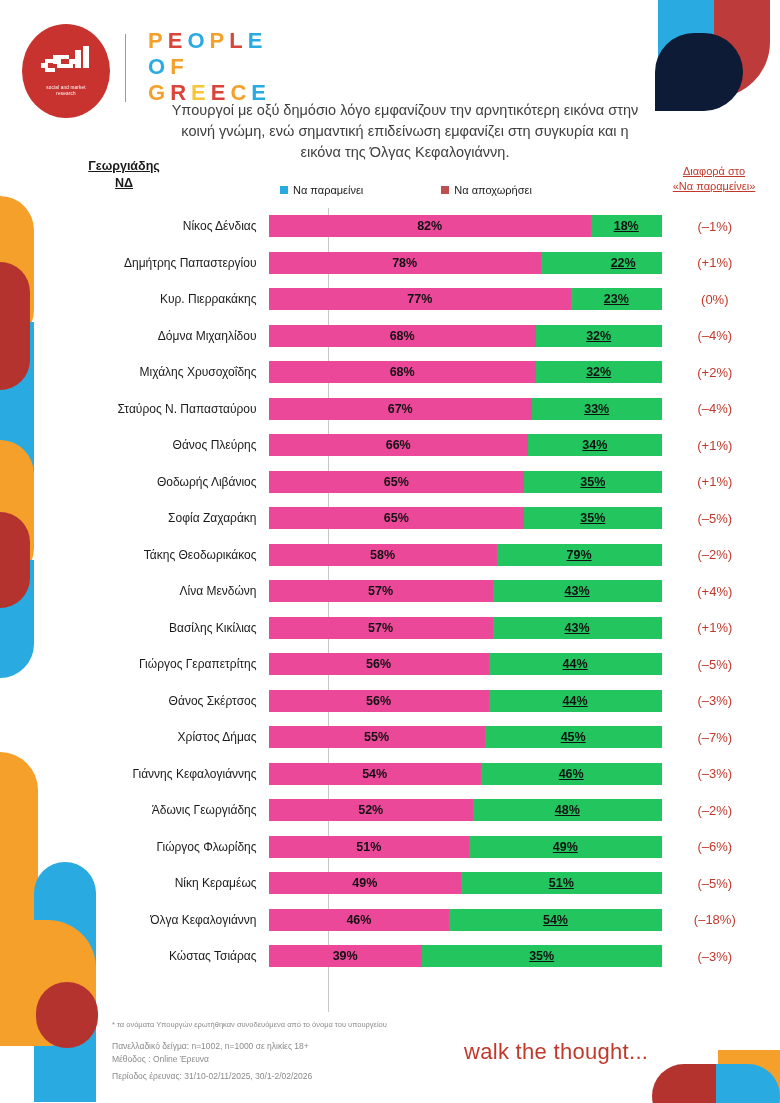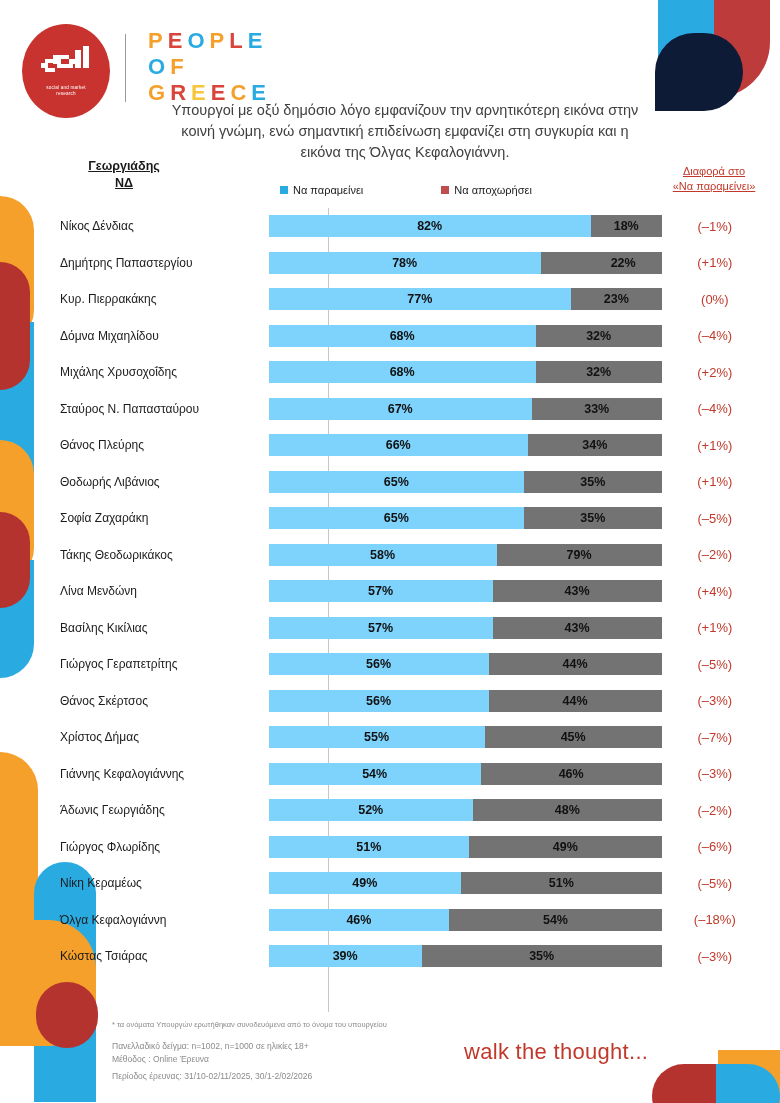--- a/index.html
+++ b/index.html
@@ -156,42 +156,42 @@
   }
   .row {
     position: relative;
     height: 36.5px;
     display: flex;
     align-items: center;
   }
   .row-name {
     width: 200px;
     padding-right: 12px;
-    text-align: left;
+    text-align: right;
     font-size: 12px;
     color: #1b1b1b;
     white-space: nowrap;
   }
   .bar-wrap {
     position: relative;
     width: 400px;
     height: 22px;
     display: flex;
   }
   .bar-seg {
     height: 100%;
     display: flex;
     align-items: center;
     justify-content: center;
     font-size: 12.5px;
     font-weight: bold;
     color: #111111;
   }
-  .bar-stay { background: #7dd3fc; }
-  .bar-go   { background: #737373; }
+  .bar-stay { background: #ec4899; }
+  .bar-go   { background: #22c55e; text-decoration: underline; }
   .row-diff {
     width: 92px;
     text-align: center;
     font-size: 13px;
     color: #c0392b;
     margin-left: 8px;
     white-space: nowrap;
   }
 
   

